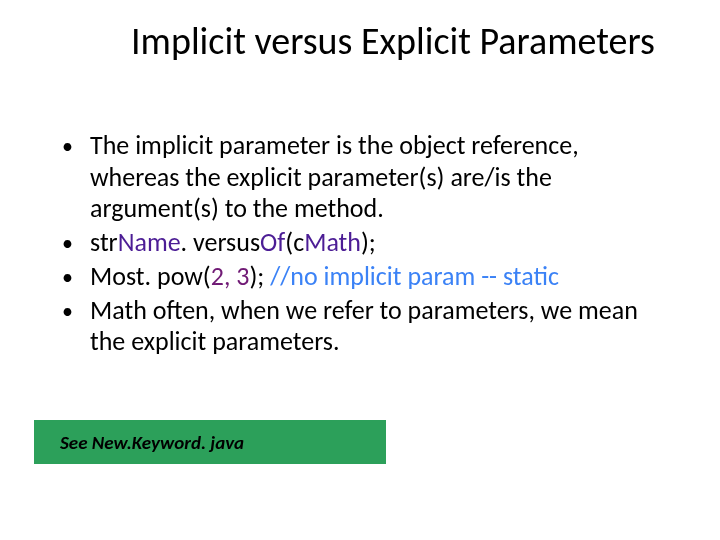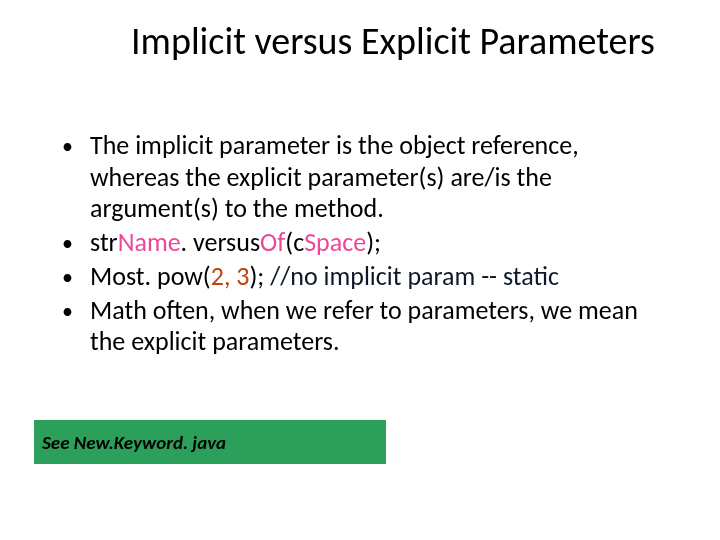--- a/index.html
+++ b/index.html
@@ -45,33 +45,33 @@
     width: 28px;
     flex: 0 0 28px;
     text-align: left;
     font-size: 22px;
     line-height: 1.35;
     padding-top: 2px;
   }
   .text {
     flex: 1;
   }
-  .red { color: #ec4899; }
-  .blue { color: #c2410c; }
-  .green { color: #0f172a; }
+  .red { color: #4c1d95; }
+  .blue { color: #701a75; }
+  .green { color: #3b82f6; }
   .callout {
     position: absolute;
     left: 34px;
     top: 420px;
     width: 352px;
     height: 44px;
     background: #2ca05a;
     display: flex;
     align-items: center;
-    padding-left: 8px;
+    padding-left: 26px;
     font-size: 19px;
     font-style: italic;
     font-weight: 700;
     color: #000000;
     box-sizing: border-box;
   }
 </style>
 </head>
 <body>
 
@@ -82,21 +82,21 @@
   <div class="bullets">
 
     <div class="item">
       <div class="dot">•</div>
       <div class="text">The implicit parameter is the object reference, whereas the explicit parameter(s) are/is the argument(s) to the method.</div>
     </div>
 
     <div class="item">
       <div class="dot">•</div>
       <div class="text">
-        <span>str</span><span class="red">Name</span><span>. versus</span><span class="red">Of</span><span>(c</span><span class="red">Space</span><span>);</span>
+        <span>str</span><span class="red">Name</span><span>. versus</span><span class="red">Of</span><span>(c</span><span class="red">Math</span><span>);</span>
       </div>
     </div>
 
     <div class="item">
       <div class="dot">•</div>
       <div class="text">
         <span>Most. pow(</span><span class="blue">2, 3</span><span>); </span><span class="green"> //no implicit param -- static</span>
       </div>
     </div>
 

